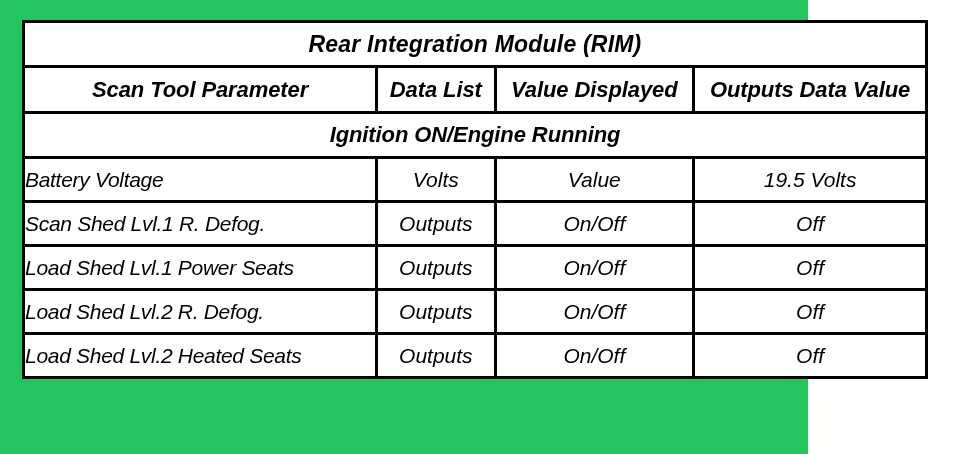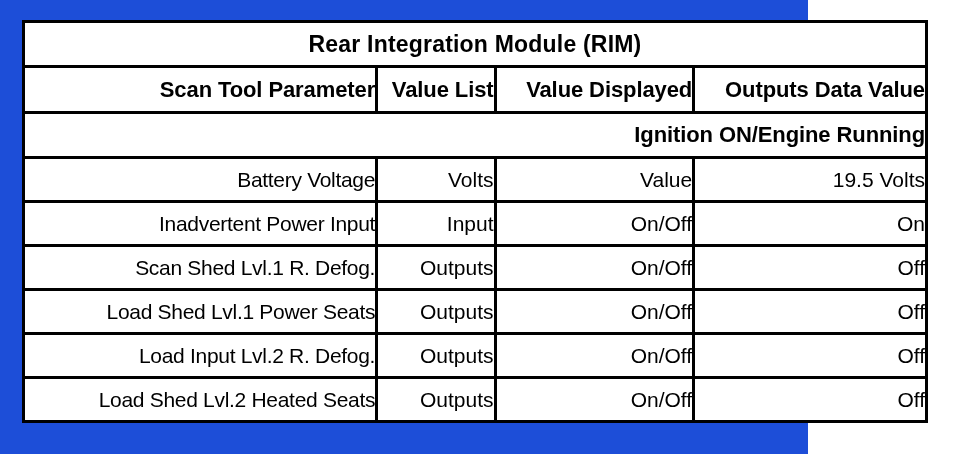--- a/index.html
+++ b/index.html
@@ -12,21 +12,22 @@
     height: 454px;
     font-family: "Liberation Sans", "DejaVu Sans", sans-serif;
     color: #000000;
     overflow: hidden;
   }
 
   .sheet {
     position: relative;
     width: 808px;
     height: 454px;
-    background: #1d4ed8;
+    background: #22c55e;
+    font-style: italic;
   }
 
   .scan-table {
     position: absolute;
     left: 22px;
     top: 20px;
     width: 906px;
     border-collapse: collapse;
     table-layout: fixed;
     background: #ffffff;
@@ -50,39 +51,38 @@
   .title-cell {
     height: 42px;
     text-align: center;
     font-size: 23px;
     font-weight: bold;
     letter-spacing: 0.2px;
   }
 
   .colhead-cell {
     height: 43px;
-    text-align: right;
+    text-align: center;
     font-size: 22px;
     font-weight: bold;
     letter-spacing: -0.1px;
   }
 
   .section-cell {
     height: 42px;
-    text-align: right;
+    text-align: center;
     font-size: 22px;
     font-weight: bold;
     letter-spacing: -0.1px;
   }
 
   .data-row td {
     height: 41px;
     font-size: 21px;
     font-weight: normal;
-    text-align: right;
   }
 
   .cell-param {
     text-align: left;
     padding-left: 7px;
     letter-spacing: -0.3px;
   }
 
   .cell-center {
     text-align: center;
@@ -101,60 +101,54 @@
       <col class="c-typical">
     </colgroup>
     <tbody>
 
       <tr>
         <td class="title-cell" colspan="4">Rear Integration Module (RIM)</td>
       </tr>
 
       <tr>
         <td class="colhead-cell">Scan Tool Parameter</td>
-        <td class="colhead-cell">Value List</td>
+        <td class="colhead-cell">Data List</td>
         <td class="colhead-cell">Value Displayed</td>
         <td class="colhead-cell">Outputs Data Value</td>
       </tr>
 
       <tr>
         <td class="section-cell" colspan="4">Ignition ON/Engine Running</td>
       </tr>
 
       <tr class="data-row">
         <td class="cell-param">Battery Voltage</td>
         <td class="cell-center">Volts</td>
         <td class="cell-center">Value</td>
         <td class="cell-center">19.5 Volts</td>
       </tr>
 
-      <tr class="data-row">
-        <td class="cell-param">Inadvertent Power Input</td>
-        <td class="cell-center">Input</td>
-        <td class="cell-center">On/Off</td>
-        <td class="cell-center">On</td>
-      </tr>
 
 
       <tr class="data-row">
         <td class="cell-param">Scan Shed Lvl.1 R. Defog.</td>
         <td class="cell-center">Outputs</td>
         <td class="cell-center">On/Off</td>
         <td class="cell-center">Off</td>
       </tr>
 
       <tr class="data-row">
         <td class="cell-param">Load Shed Lvl.1 Power Seats</td>
         <td class="cell-center">Outputs</td>
         <td class="cell-center">On/Off</td>
         <td class="cell-center">Off</td>
       </tr>
 
       <tr class="data-row">
-        <td class="cell-param">Load Input Lvl.2 R. Defog.</td>
+        <td class="cell-param">Load Shed Lvl.2 R. Defog.</td>
         <td class="cell-center">Outputs</td>
         <td class="cell-center">On/Off</td>
         <td class="cell-center">Off</td>
       </tr>
 
       <tr class="data-row">
         <td class="cell-param">Load Shed Lvl.2 Heated Seats</td>
         <td class="cell-center">Outputs</td>
         <td class="cell-center">On/Off</td>
         <td class="cell-center">Off</td>

